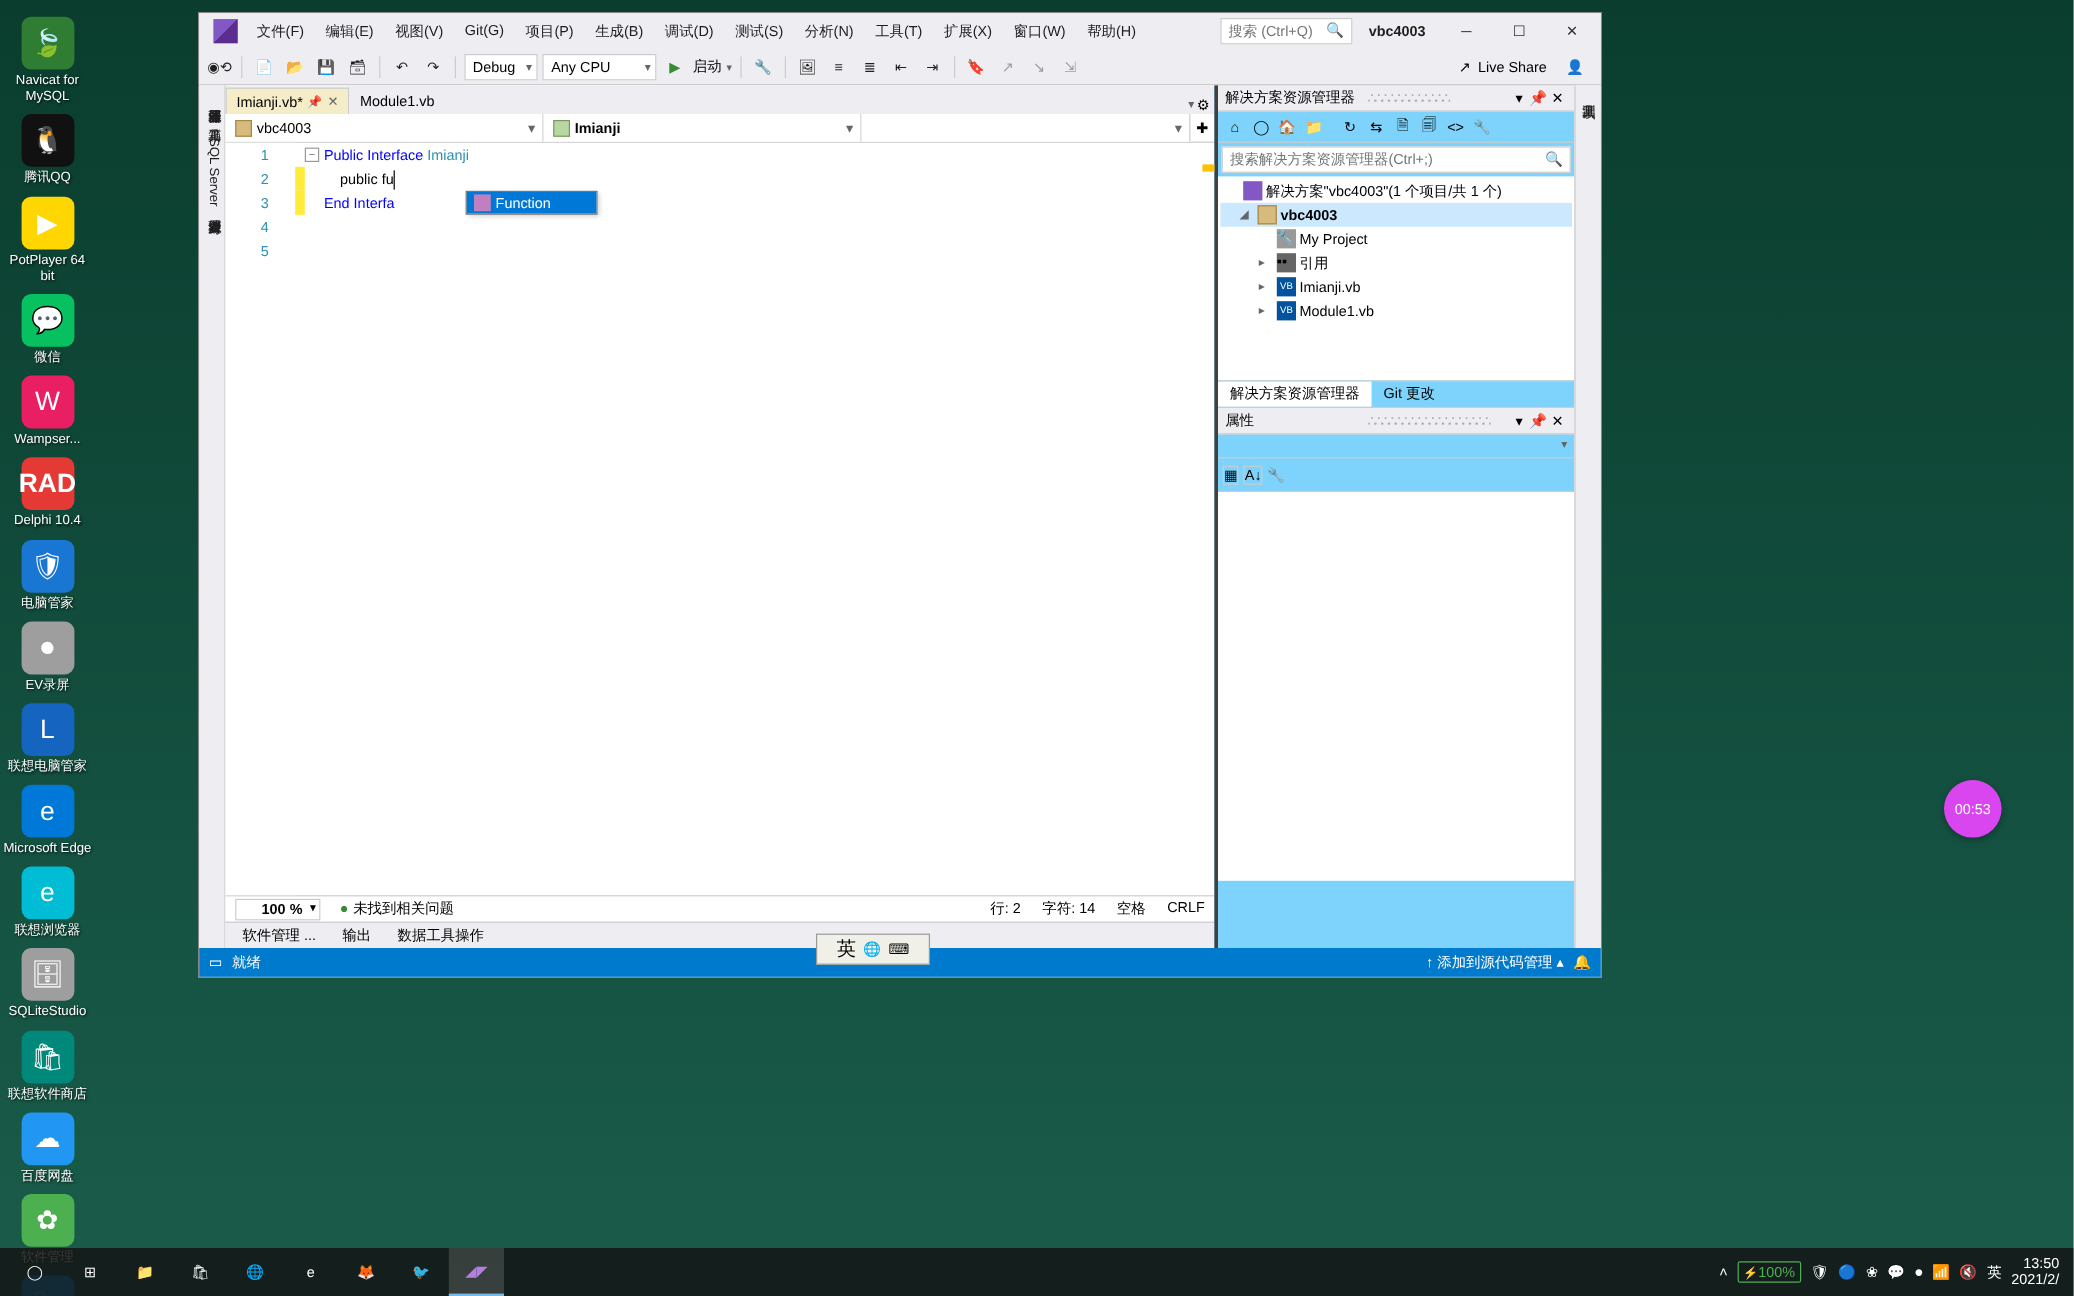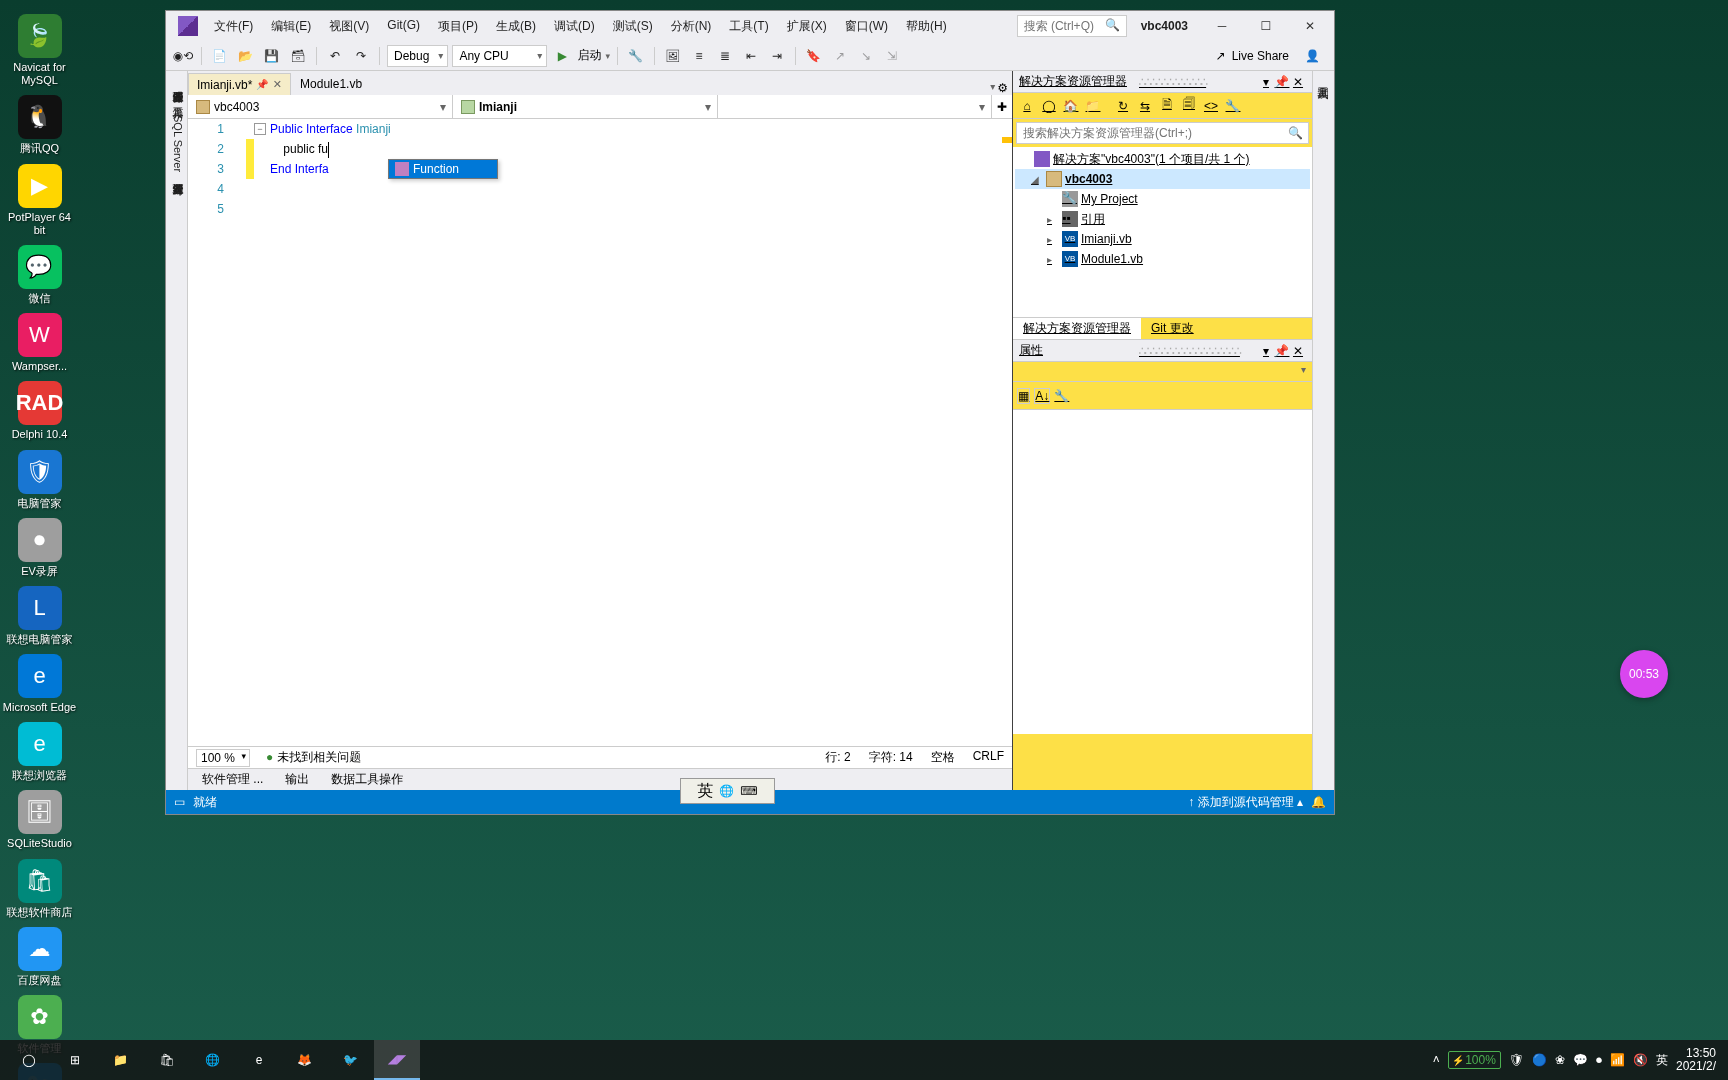--- a/index.html
+++ b/index.html
@@ -60,30 +60,30 @@
 .codeline{position:absolute;left:82px;height:20px;line-height:20px;white-space:pre;}
 .kw{color:#0000ff;}
 .type{color:#2b91af;}
 .cursor{display:inline-block;width:1px;height:16px;background:#000;vertical-align:middle;}
 .intellisense{position:absolute;background:#fff;border:1px solid #767676;min-width:110px;box-shadow:2px 2px 4px rgba(0,0,0,.2);}
 .is-item{padding:2px 6px;display:flex;align-items:center;gap:4px;}
 .is-item.sel{background:#0078d7;color:#ffffff;}
 .is-ico{width:14px;height:14px;background:#c080c0;}
 
 .status-ed{height:22px;border-top:1px solid #ccc;display:flex;align-items:center;padding:0 8px;gap:16px;background:#fff;}
-.status-ed .zoom{border:1px solid #ccc;padding:1px 14px 1px 4px;position:relative;}
+.status-ed .zoom{border:1px solid #ccc;padding:1px 14px 1px 21px;position:relative;font-weight:bold;}
 .status-ed .zoom::after{content:"▾";position:absolute;right:3px;font-size:9px;}
 .status-ed .ok::before{content:"●";color:#388a34;margin-right:4px;}
 .status-ed .right{margin-left:auto;display:flex;gap:18px;}
 
 .bottom-tabs{height:22px;background:#eeeef2;border-top:1px solid #ccc;display:flex;align-items:center;padding:0 4px;gap:2px;}
 .bt{padding:2px 10px;cursor:pointer;}
 
 
-.rpanel{width:300px;background:#fde047;border-left:1px solid #404040;display:flex;flex-direction:column;text-decoration:underline;}
+.rpanel{width:300px;background:#7dd3fc;border-left:3px solid #404040;display:flex;flex-direction:column;}
 .rvtool{width:22px;background:#eeeef2;border-left:1px solid #ccc;}
 .panel-head{height:22px;background:#eeeef2;display:flex;align-items:center;padding:0 6px;border-bottom:1px solid #ccc;}
 .panel-head .t{flex:1;font-weight:400;}
 .panel-head .pbtn{width:16px;height:16px;display:flex;align-items:center;justify-content:center;cursor:pointer;}
 .panel-tb{height:26px;display:flex;align-items:center;padding:0 4px;gap:2px;border-bottom:1px solid #ccc;}
 .panel-tb .b{width:20px;height:20px;display:flex;align-items:center;justify-content:center;cursor:pointer;}
 .panel-search{padding:3px;}
 .panel-search input{width:100%;height:22px;border:1px solid #ccc;padding:0 24px 0 6px;}
 .tree{flex:1;background:#fff;padding:2px;overflow:auto;}
 .tnode{display:flex;align-items:center;height:20px;padding-left:4px;cursor:pointer;}

